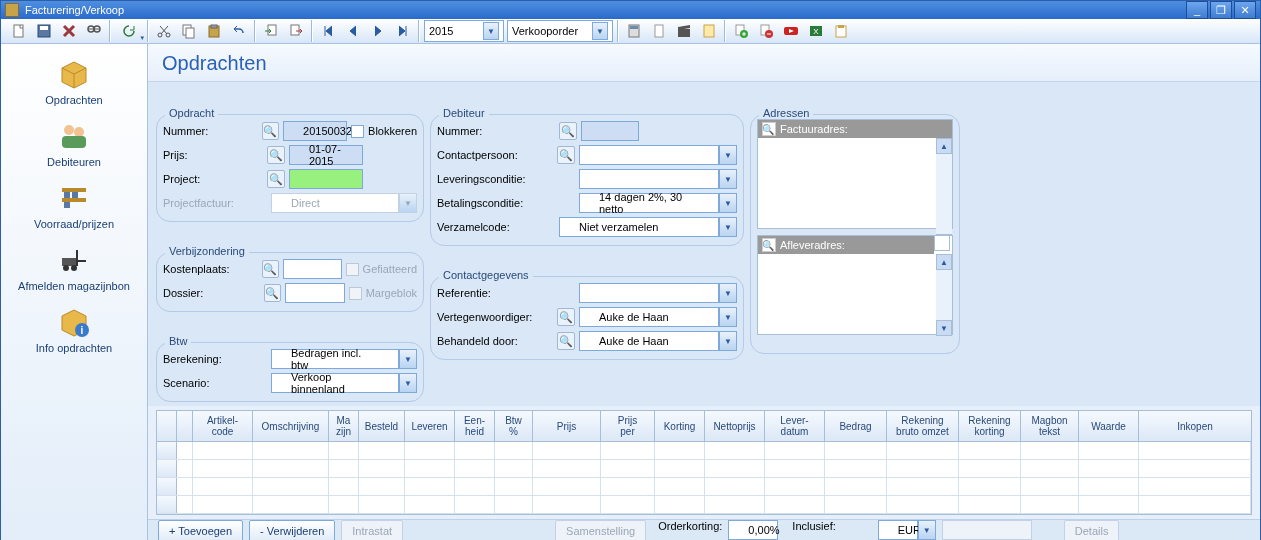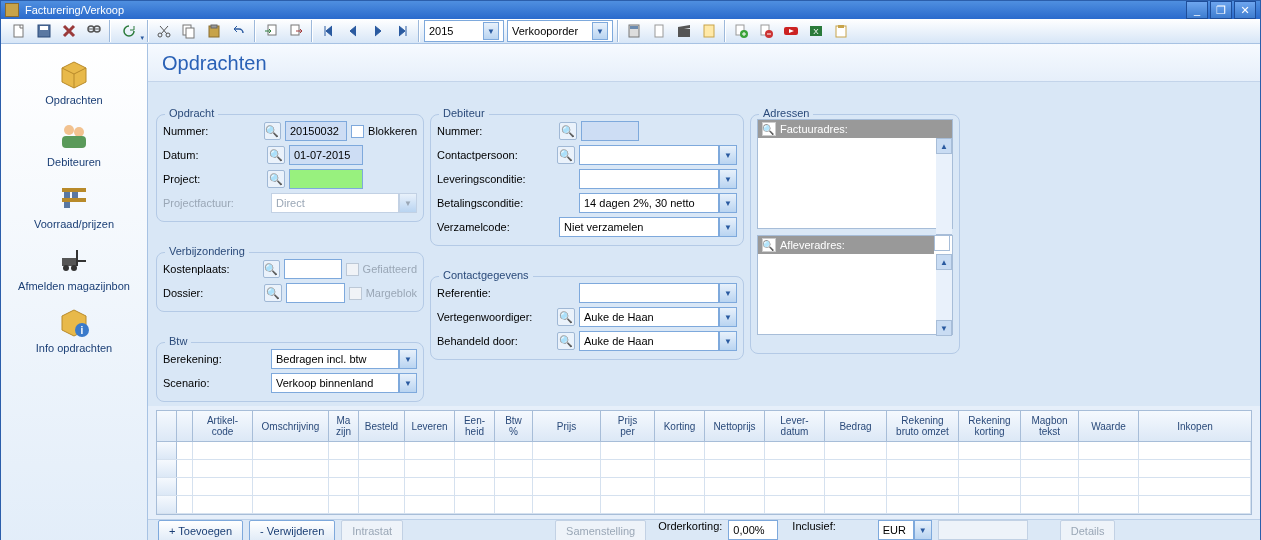--- a/index.html
+++ b/index.html
@@ -23,27 +23,27 @@
 .sbitem.sel{color:#0b4aa2;}
 .sbitem .sbicon{width:32px;height:32px;}
 .sbitem .sblab{font-size:11px;color:#1a3e75;text-align:center;}
 .main{flex:1;display:flex;flex-direction:column;background:#e6effa;}
 .pagehead{font-size:20px;color:#2a61b6;padding:8px 14px 6px;border-bottom:1px solid #c3d4ea;background:linear-gradient(#f6faff,#e6effa);}
 .formarea{background:#d9e7f6;padding:6px 8px 4px;display:flex;gap:6px;}
 .col{display:flex;flex-direction:column;gap:4px;}
 .col1{width:268px;}
 .col2{width:314px;}
 .col3{flex:1;}
-.fs{border:1px solid #b4cae6;border-radius:8px;padding:4px 6px 6px;position:relative;background:#d9e7f6;margin-top:26px;}
+.fs{border:1px solid #b4cae6;border-radius:14px;padding:4px 6px 6px;position:relative;background:#d9e7f6;margin-top:26px;}
 .fs .leg{position:absolute;top:-8px;left:8px;background:#d9e7f6;padding:0 4px;font-size:11px;color:#2a4a7a;}
 .row{display:flex;align-items:center;height:24px;gap:4px;}
 .lab{width:100px;color:#000;}
 .lab.dis{color:#9aa7b6;}
 .lup{width:18px;height:18px;border:1px solid #a0b8d5;background:#eaf2fb;display:flex;align-items:center;justify-content:center;font-size:11px;color:#6b89ae;cursor:pointer;border-radius:2px;}
-.inp{height:20px;border:1px solid #7ea9dc;background:#fff;padding:0 4px;display:flex;align-items:center;}
+.inp{height:20px;border:1px solid #7ea9dc;background:#fff;padding:0 19px;display:flex;align-items:center;}
 .inp.hl{background:#cdddf4;}
 .inp.green{background:#98f17e;}
 .inp.yellow{background:#ffffa8;}
 .sel{display:flex;align-items:center;}
 .sel .dd{width:18px;height:20px;background:linear-gradient(#e8f1fb,#b9d4f1);border:1px solid #7ea9dc;display:flex;align-items:center;justify-content:center;font-size:8px;color:#2a5aa0;cursor:pointer;}
 .chk{display:flex;align-items:center;gap:4px;}
 .chk .box{width:13px;height:13px;border:1px solid #7ea9dc;background:#fff;}
 .chk.dis .box{border-color:#bcc8d6;background:#f0f3f7;}
 .chk.dis span{color:#9aa7b6;}
 .addrbox{height:130px;border:1px solid #a7bdd8;background:#fff;position:relative;}
@@ -294,21 +294,21 @@
               <div class="lup">🔍</div>
               <div class="inp hl" style="width:64px">
                   <span>20150032</span>
                 </div>
               <div class="chk">
                   <div class="box"></div>
                   <span>Blokkeren</span>
                 </div>
             </div>
             <div class="row">
-              <span class="lab">Datum:</span>
+              <span class="lab">Prijs:</span>
               <div class="lup">🔍</div>
               <div class="inp hl" style="width:74px">
                   <span>01-07-2015</span>
                 </div>
             </div>
             <div class="row">
               <span class="lab">Project:</span>
               <div class="lup">🔍</div>
               <div class="inp green" style="width:74px">
                   <span></span>

